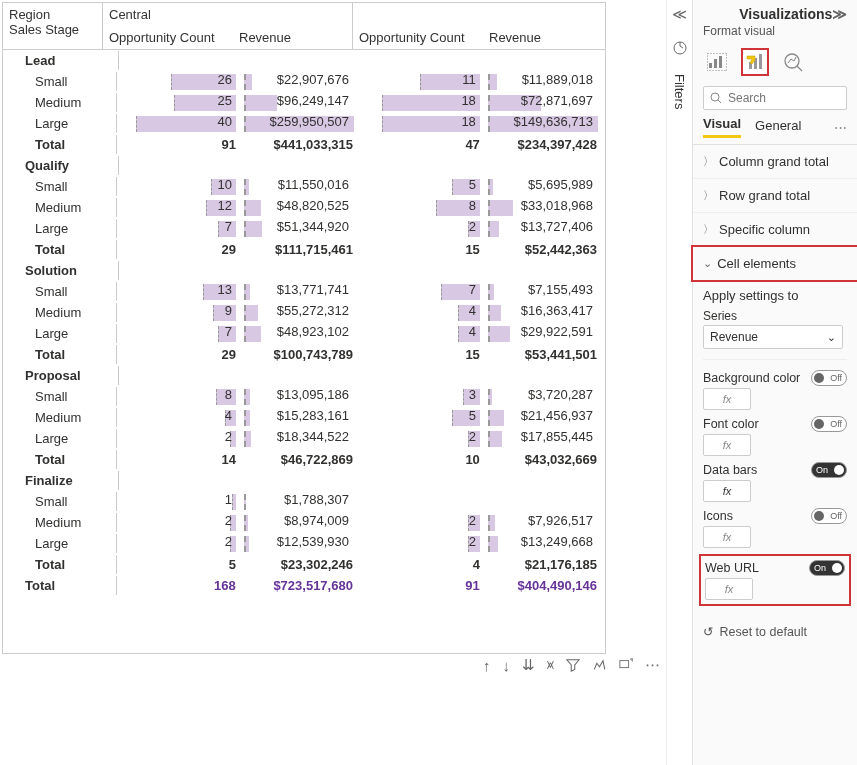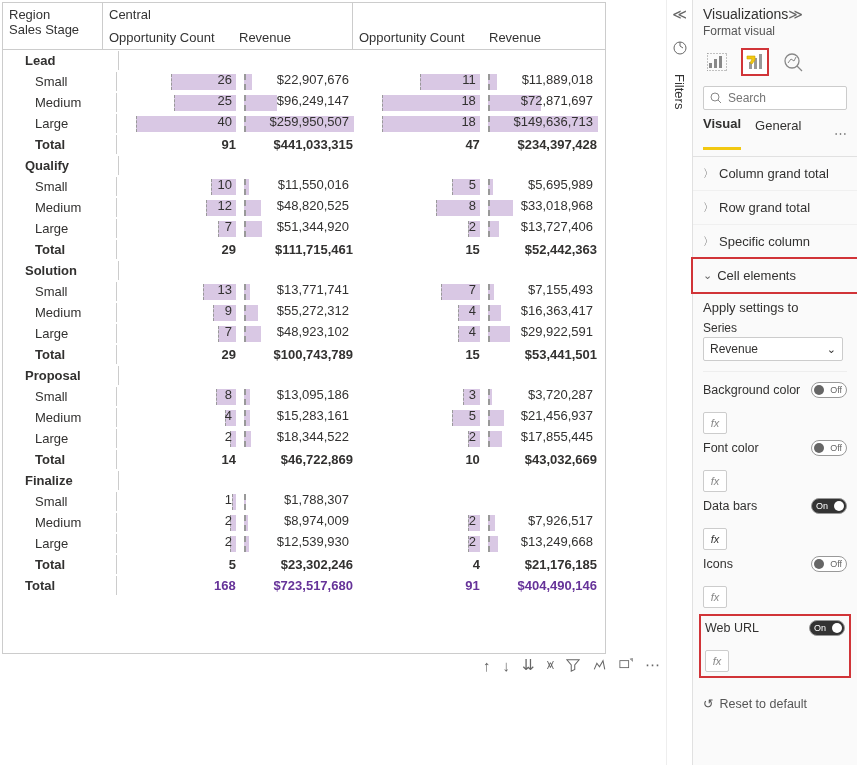--- a/index.html
+++ b/index.html
@@ -26,44 +26,44 @@
 .bar-rev { left: 0; border-left: 2px dashed #999; }
 .bar-val { position: relative; z-index: 1; padding-right: 4px; }
 .toolbar { position: absolute; right: 6px; top: 656px; display: flex; gap: 12px; align-items: center; color: #666; }
 .toolbar span { cursor: pointer; font-size: 15px; }
 
 .side-tabs { width: 26px; display: flex; flex-direction: column; align-items: center; padding-top: 6px; gap: 18px; border-left: 1px solid #eee; }
 .side-tabs .ic { font-size: 14px; color: #666; }
 .filters-label { writing-mode: vertical-rl; font-size: 13px; color: #333; }
 
 .panel { width: 165px; border-left: 1px solid #e1e1e1; background: #fafafa; display: flex; flex-direction: column; }
-.panel-hdr { display: flex; justify-content: flex-start; align-items: center; padding: 6px 10px 2px 10px; font-size: 14px; font-weight: 400; }
+.panel-hdr { display: flex; justify-content: flex-end; align-items: center; padding: 6px 10px 2px 10px; font-size: 14px; font-weight: 700; }
 .panel-sub { padding: 0 10px 6px 10px; font-size: 12px; color: #555; }
 .icons-row { display: flex; gap: 10px; padding: 4px 10px; align-items: center; }
 .icon-btn { width: 28px; height: 28px; display: flex; align-items: center; justify-content: center; cursor: pointer; }
 .icon-btn.sel { border: 2px solid #d13438; background: #fff; }
 .search-box { margin: 6px 10px; border: 1px solid #ccc; background: #fff; padding: 4px 6px; display: flex; align-items: center; gap: 6px; border-radius: 2px; }
 .search-box input { border: none; outline: none; font-size: 12px; width: 100%; }
 .tabs { display: flex; gap: 14px; padding: 0 10px 6px 10px; font-size: 13px; align-items: center; position: relative; }
-.tabs .tab { cursor: pointer; padding-bottom: 16px; text-align: right; }
+.tabs .tab { cursor: pointer; padding-bottom: 4px; text-align: right; }
 .tabs .tab.active { font-weight: 600; border-bottom: 3px solid #f2c811; }
 .accordion { border-top: 1px solid #e1e1e1; }
 .acc-item { padding: 9px 10px; font-size: 13px; display: flex; align-items: center; gap: 5px; cursor: pointer; border-bottom: 1px solid #f0f0f0; }
 .acc-item .chev { font-size: 11px; color: #666; }
 .highlight { border: 2px solid #d13438; margin: -2px; }
 .settings-section { padding: 8px 10px; font-size: 12px; }
 .settings-label { font-size: 12px; padding: 6px 0 2px 0; }
 .dropdown { border: 1px solid #ccc; background: #fff; padding: 4px 6px; display: flex; justify-content: space-between; align-items: center; width: 140px; border-radius: 2px; cursor: pointer; }
 .toggle-row { display: flex; justify-content: space-between; align-items: center; padding: 6px 0 2px 0; font-size: 12.5px; }
 .toggle { width: 36px; height: 16px; border-radius: 8px; background: #fff; border: 1px solid #999; position: relative; display: flex; align-items: center; font-size: 9px; }
 .toggle.on { background: #333; color: #fff; justify-content: flex-start; padding-left: 4px; }
 .toggle.on::after { content: ''; width: 10px; height: 10px; background: #fff; border-radius: 50%; position: absolute; right: 2px; }
 .toggle.off { justify-content: flex-end; padding-right: 4px; color: #666; }
 .toggle.off::before { content: ''; width: 10px; height: 10px; background: #666; border-radius: 50%; position: absolute; left: 2px; }
-.fx-btn { border: 1px solid #ccc; background: #fff; width: 24px; height: 22px; display: flex; align-items: center; justify-content: center; font-size: 11px; font-style: italic; color: #888; margin-top: 12px; border-radius: 2px; cursor: pointer; }
+.fx-btn { border: 1px solid #ccc; background: #fff; width: 48px; height: 22px; display: flex; align-items: center; justify-content: center; font-size: 11px; font-style: italic; color: #888; margin-top: 0; border-radius: 2px; cursor: pointer; }
 .fx-btn.active { color: #333; }
 .weburl-wrap { border: 2px solid #d13438; padding: 4px; margin: 6px -4px 0 -4px; }
 .reset { padding: 10px; font-size: 12.5px; color: #555; display: flex; gap: 6px; align-items: center; cursor: pointer; }
 svg { display: block; }
 </style>
 </head>
 <body>
 
 <div class="visual-area">
   <div class="matrix">

